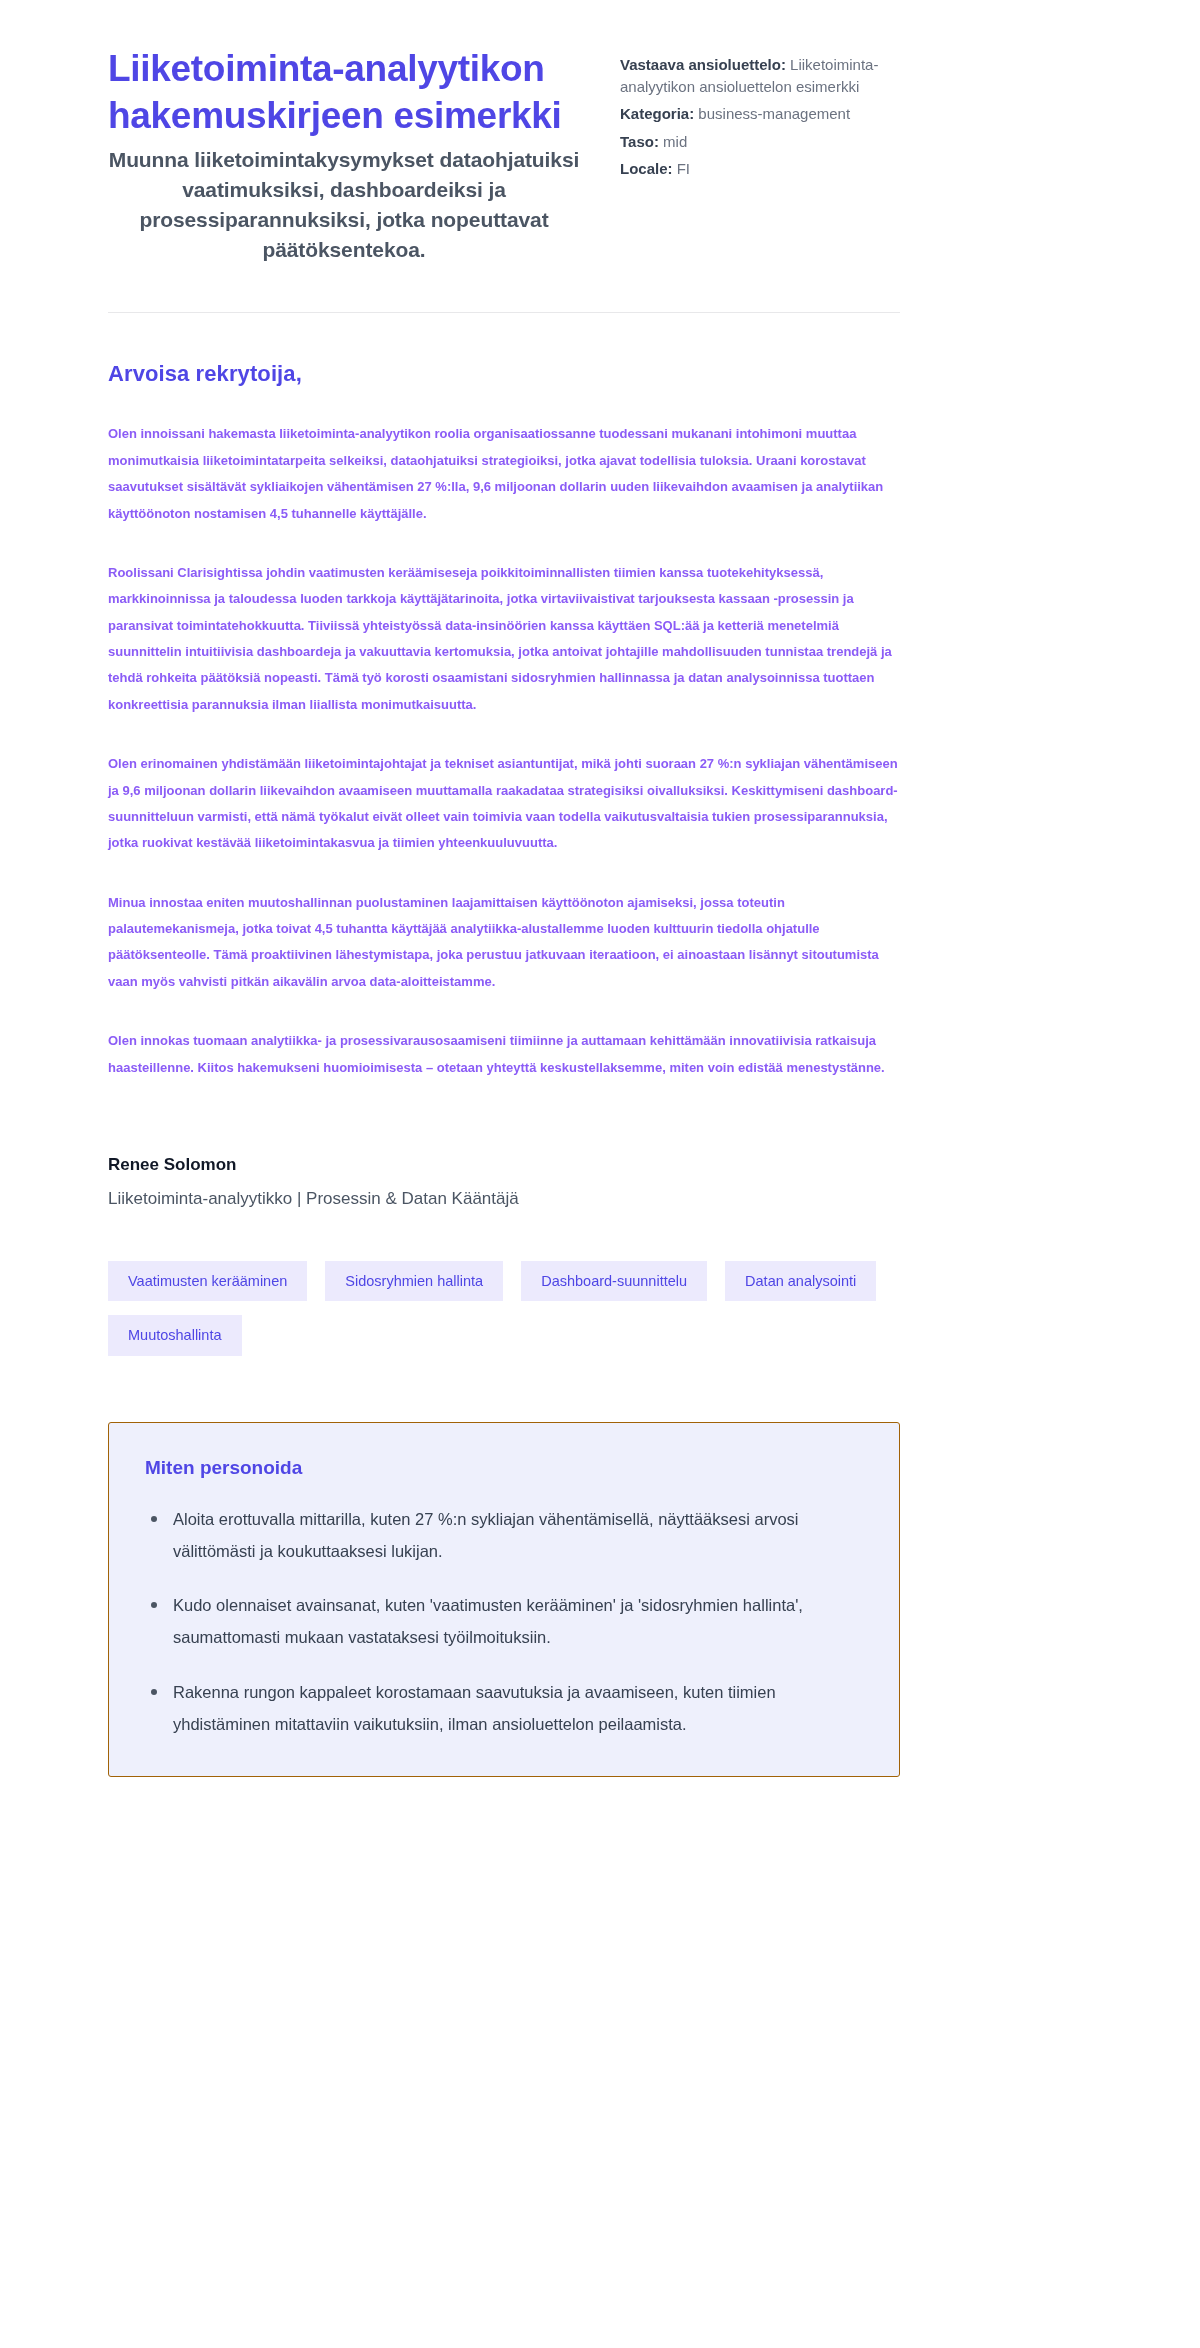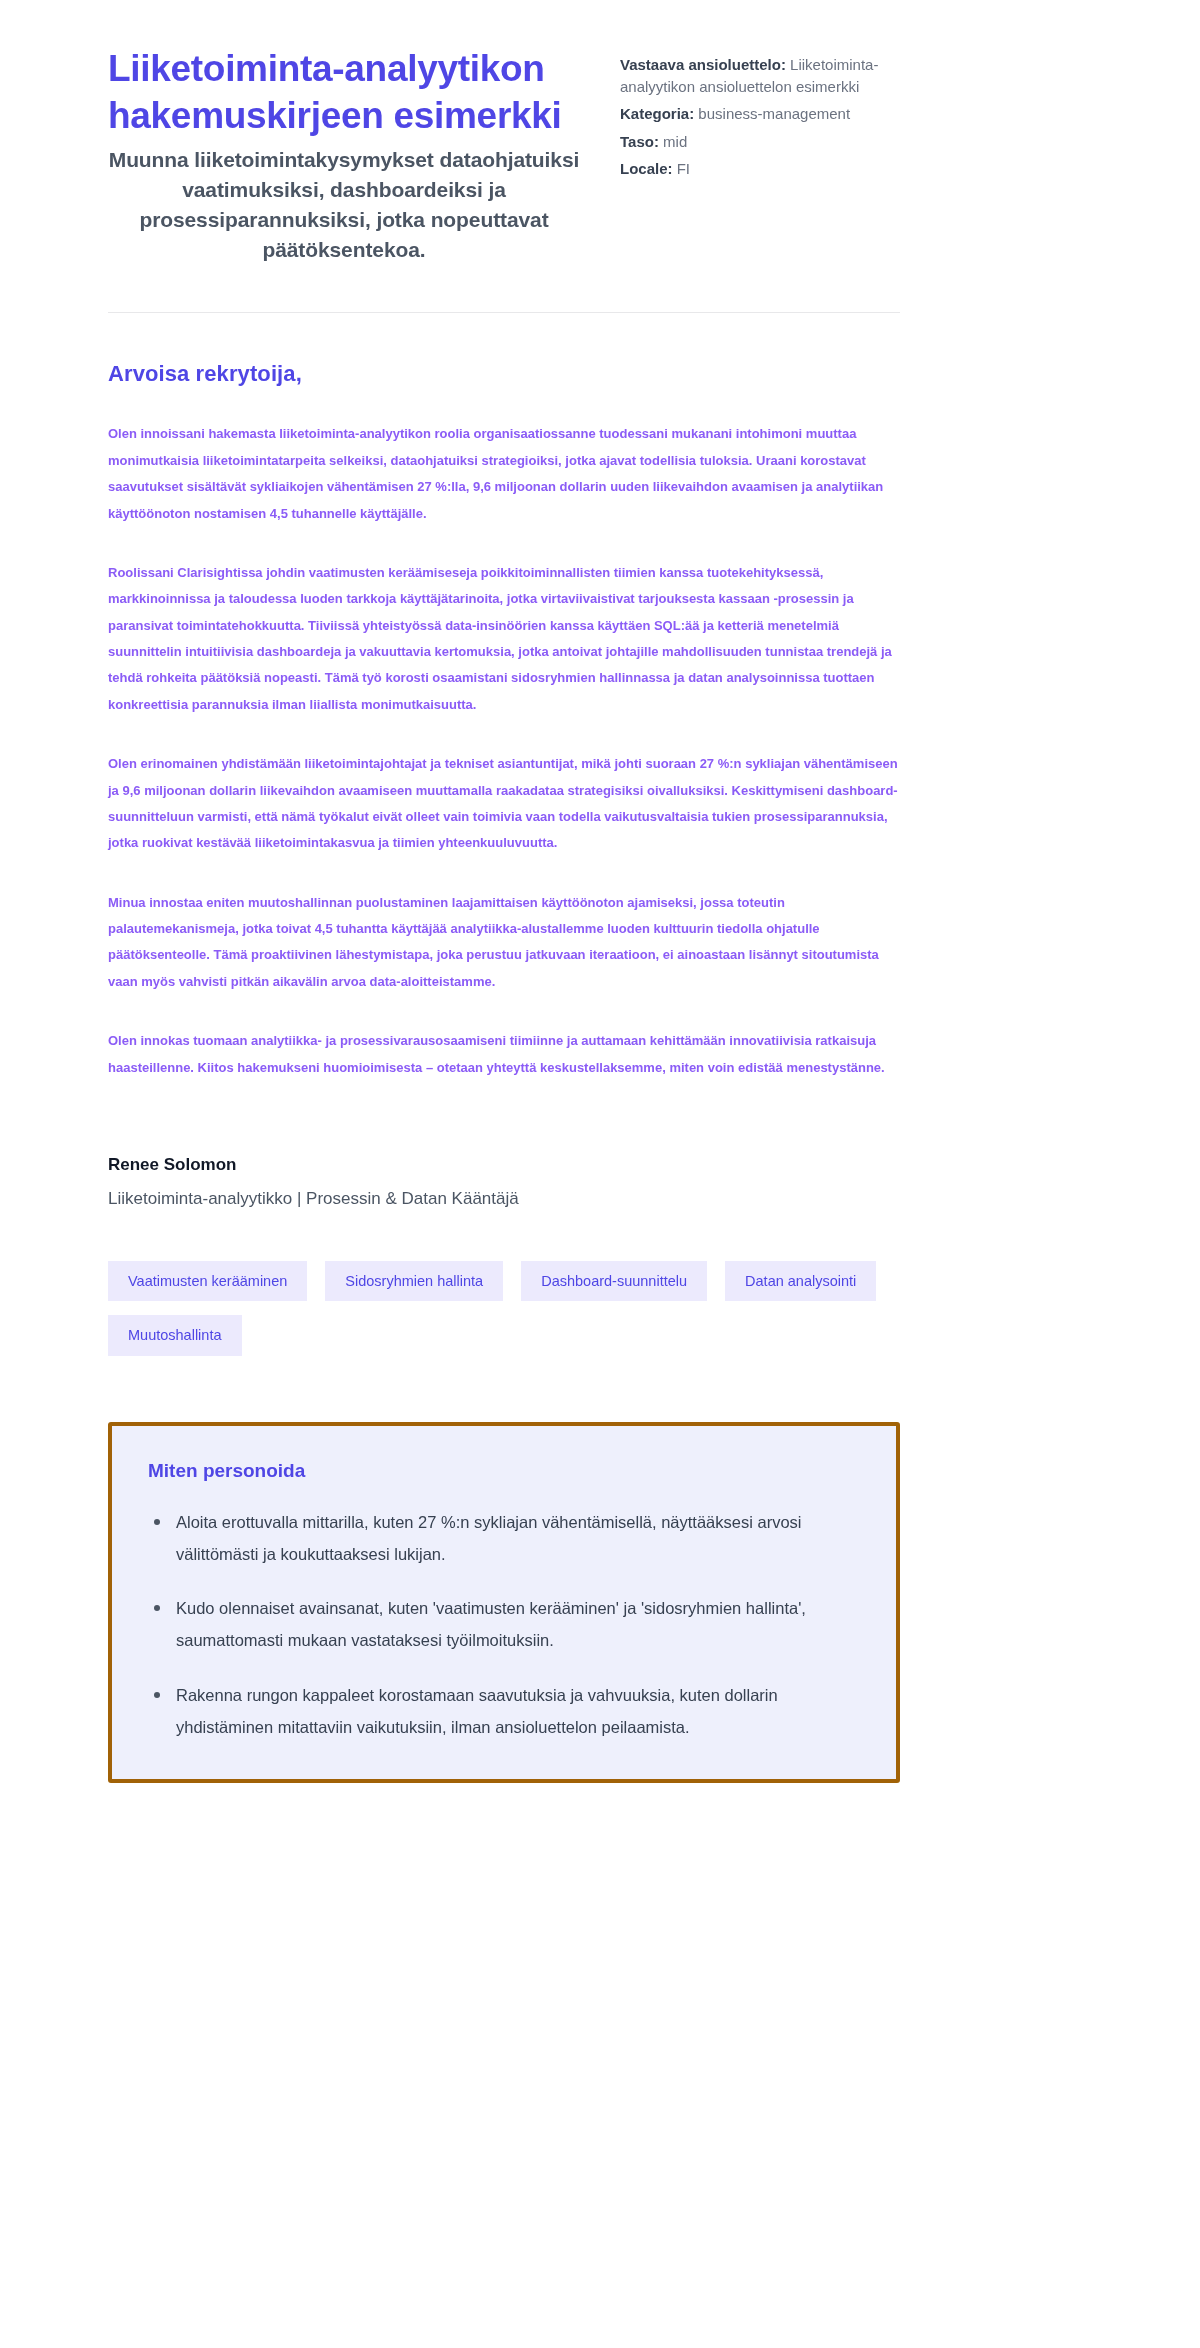--- a/index.html
+++ b/index.html
@@ -124,21 +124,21 @@
     line-height: 1;
     padding: 13px 20px;
     border-radius: 0;
     white-space: nowrap;
   }
 
   
   .callout {
     margin-top: 66px;
     background: #eef0fc;
-    border: 4px solid #a16207;
+    border: 1px solid #a16207;
     border-radius: 3px;
     padding: 34px 40px 36px 36px;
   }
   .callout-title {
     margin: 0 0 24px 0;
     font-size: 19px;
     font-weight: bold;
     color: #4f46e5;
   }
   .callout-list {
@@ -221,17 +221,17 @@
       <span class="tag">Dashboard-suunnittelu</span>
       <span class="tag">Datan analysointi</span>
       <span class="tag">Muutoshallinta</span>
     </div>
 
   <div class="callout">
     <p class="callout-title">Miten personoida</p>
     <ul class="callout-list" id="callout-list">
         <li>Aloita erottuvalla mittarilla, kuten 27 %:n sykliajan vähentämisellä, näyttääksesi arvosi välittömästi ja koukuttaaksesi lukijan.</li>
         <li>Kudo olennaiset avainsanat, kuten 'vaatimusten kerääminen' ja 'sidosryhmien hallinta', saumattomasti mukaan vastataksesi työilmoituksiin.</li>
-        <li>Rakenna rungon kappaleet korostamaan saavutuksia ja vahvuuksia, kuten dollarin yhdistäminen mitattaviin vaikutuksiin, ilman ansioluettelon peilaamista.</li>
+        <li>Rakenna rungon kappaleet korostamaan saavutuksia ja avaamiseen, kuten tiimien yhdistäminen mitattaviin vaikutuksiin, ilman ansioluettelon peilaamista.</li>
       </ul>
   </div>
 
 </div>
 
 </body></html>

